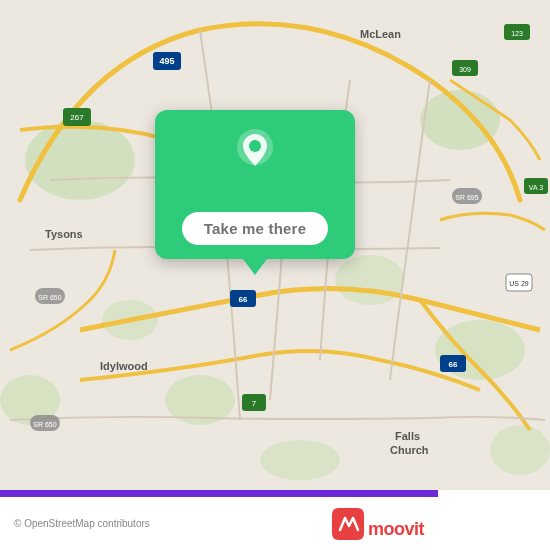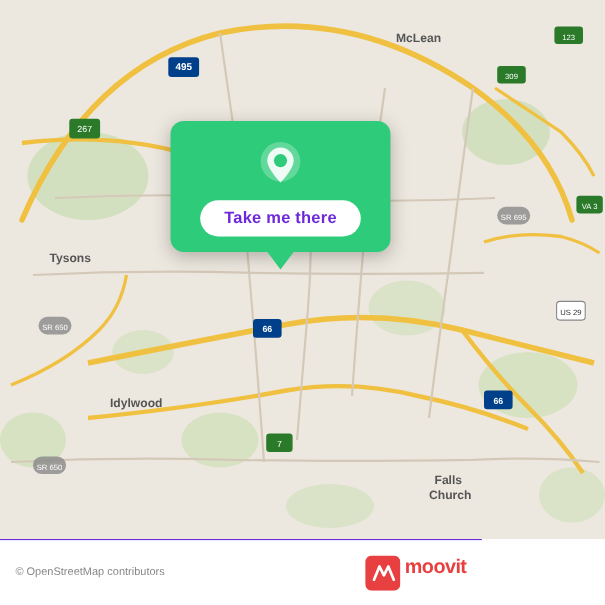--- a/index.html
+++ b/index.html
@@ -59,34 +59,35 @@
       margin-bottom: 10px;
     }
 
     #take-me-there-btn {
       background: white;
       border: none;
       border-radius: 20px;
       padding: 8px 22px;
       font-size: 15px;
       font-weight: 600;
-      color: #6d28d9;
+      color: #737373;
       cursor: pointer;
       letter-spacing: 0.2px;
+      margin-top: 30px;
     }
 
     #footer {
       width: 438px;
       height: 60px;
       background: white;
       display: flex;
       align-items: center;
       justify-content: space-between;
       padding: 0 14px;
-      border-top: 1px solid #6d28d9;
+      border-top: 7px solid #6d28d9;
     }
 
     #footer-left {
       display: flex;
       flex-direction: column;
     }
 
     #attribution {
       font-size: 10px;
       color: #888;
@@ -94,21 +95,21 @@
 
     #address {
       font-size: 15px;
       color: #222;
       font-weight: 500;
       margin-top: 2px;
     }
 
     #moovit-logo {
       display: flex;
-      align-items: flex-start;
+      align-items: flex-end;
       gap: 4px;
     }
 
     #moovit-icon {
       width: 32px;
       height: 32px;
     }
 
     #moovit-text {
       font-size: 18px;

